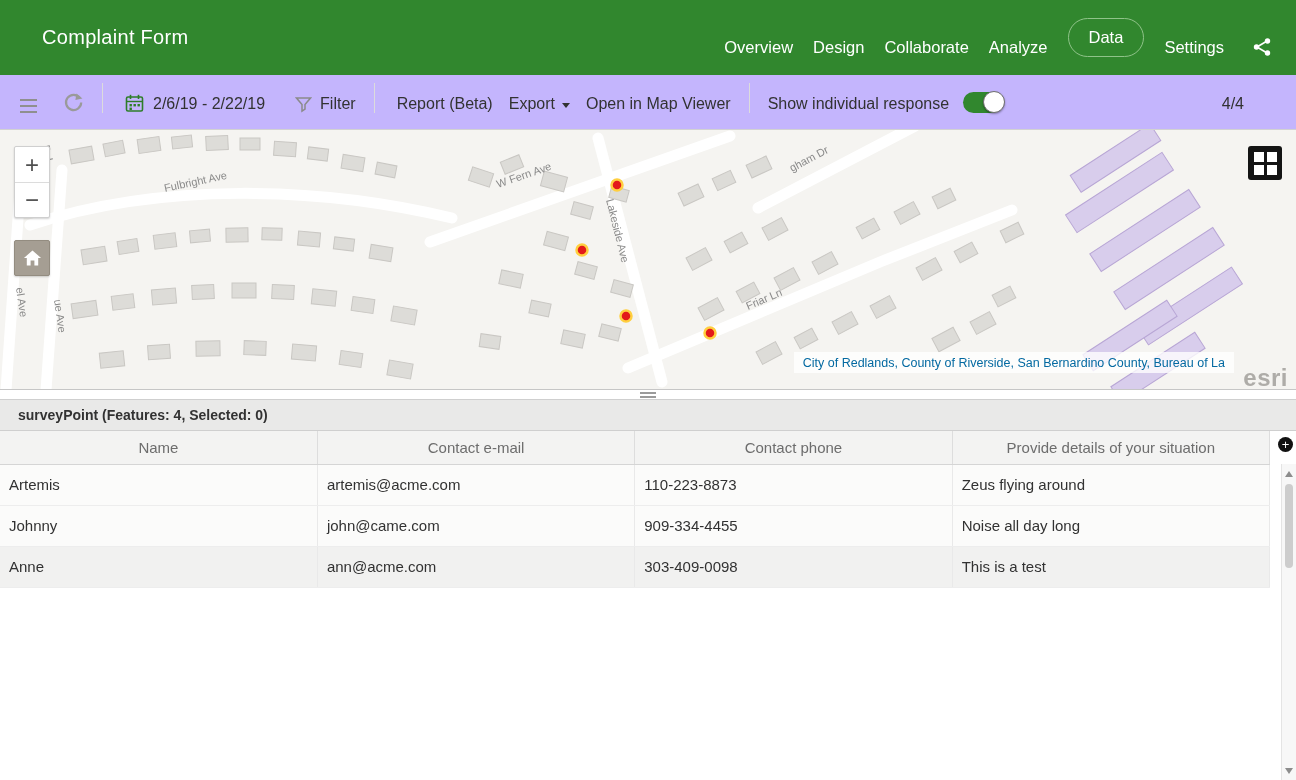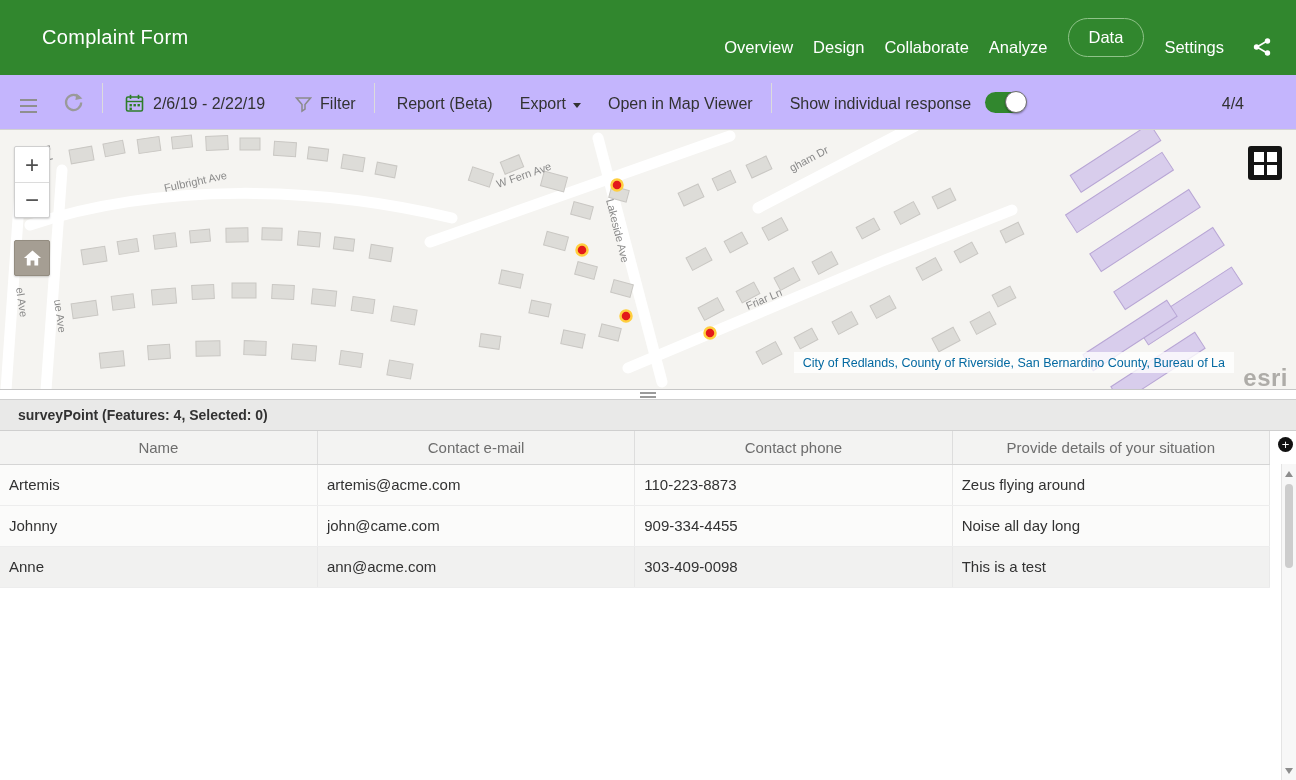--- a/index.html
+++ b/index.html
@@ -20,21 +20,21 @@
   .sep{width:1px;height:30px;background:#dcdcdc;margin:0 18px;flex:none}
   .tbtn{cursor:pointer;display:flex;align-items:center;white-space:nowrap}
   .ham{display:flex;flex-direction:column;gap:4px;margin-left:4px;cursor:pointer}
   .ham i{display:block;width:17px;height:2px;background:#8f8f8f}
   .icon-refresh{margin-left:26px}
   .cal{margin-left:4px}
   .datetxt{margin-left:9px}
   .funnel{margin-left:30px}
   .filtertxt{margin-left:8px}
   .ml22{margin-left:4px}
-  .ml34{margin-left:27px}
+  .ml34{margin-left:16px}
   .caret{width:0;height:0;border-left:4.5px solid transparent;border-right:4.5px solid transparent;border-top:5.5px solid #323232;margin-left:7px;margin-top:3px}
   .switch{position:relative;width:40px;height:21px;border-radius:12px;background:#31872E;margin-left:14px;cursor:pointer;flex:none}
   .switch .knob{position:absolute;right:-2px;top:-1px;width:22px;height:22px;border-radius:50%;background:#fff;border:1px solid #6f6f6f;box-shadow:0 1px 2px rgba(0,0,0,.35)}
   .count{margin-left:auto;margin-right:36px;font-size:16px;color:#323232}
 
   
   .map{position:relative;height:260px;background:#f5f4f1;border-bottom:1px solid #c6c6c6;overflow:hidden}
   .map svg.base{position:absolute;left:0;top:0}
   .zoomctl{position:absolute;left:14px;top:16px;width:36px;background:#fff;border:1px solid #cfcfcf;border-radius:2px;box-shadow:0 1px 2px rgba(0,0,0,.18)}
   .zoomctl .zb{height:35px;display:flex;align-items:center;justify-content:center;font-size:24px;color:#4f4f4f;cursor:pointer;user-select:none}

